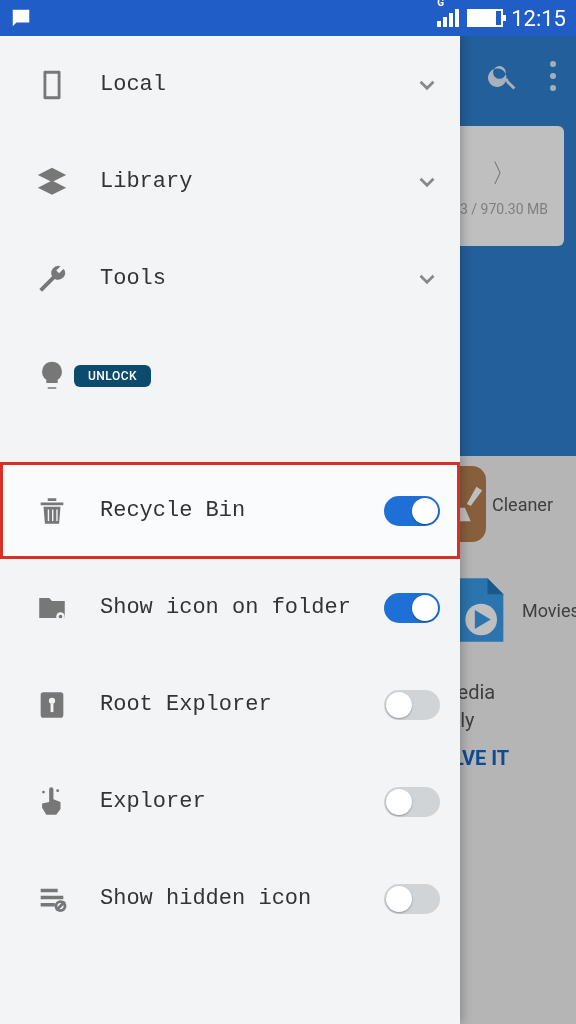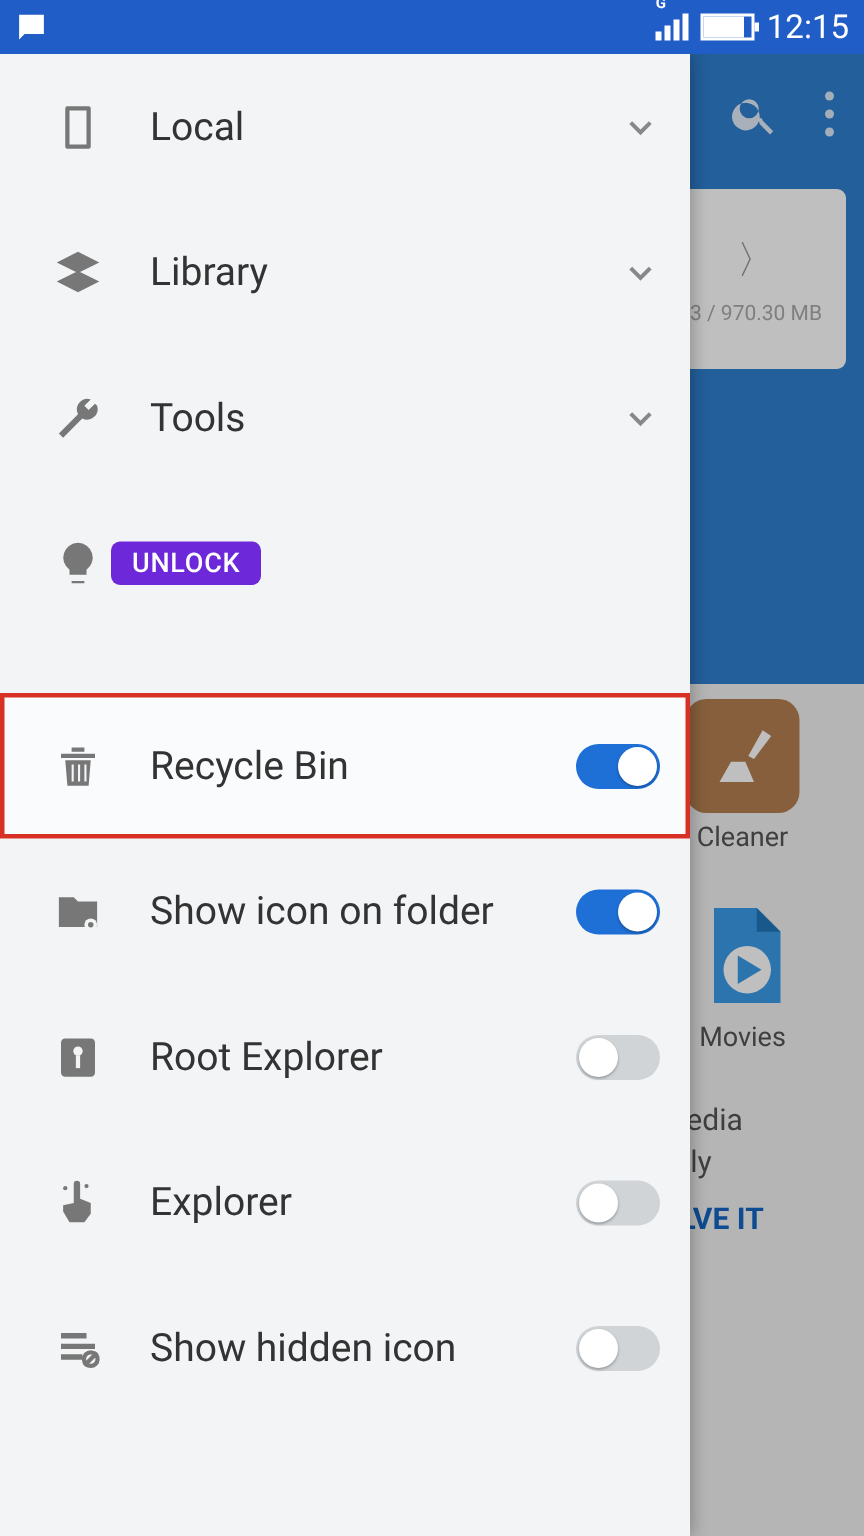--- a/index.html
+++ b/index.html
@@ -27,21 +27,21 @@
   .bg-app { position:absolute; top:36px; left:0; right:0; bottom:0; background:#2f7fce; }
   .bg-topbar { height:80px; display:flex; align-items:center; justify-content:flex-end; padding-right:20px; gap:30px; }
   .bg-topbar svg { fill:#fff; }
   .bg-dots { display:flex; flex-direction:column; gap:6px; }
   .bg-dots span { width:6px; height:6px; background:#dbe9f7; border-radius:50%; }
   .bg-card { background:#fff; margin:10px 12px 0 auto; width:120px; height:120px; border-radius:6px; display:flex; flex-direction:column; align-items:center; justify-content:center; color:#888; font-size:16px; gap:10px; padding:8px;}
   .bg-card .chev { font-size:26px; color:#999;}
   .bg-card .stor { font-size:14px; color:#aaa; }
   .bg-pill { margin:24px 16px 0 auto; width:110px; height:46px; border:2px solid #a7cbef; border-radius:30px; display:flex; align-items:center; justify-content:center; color:#a7cbef; font-size:20px;}
   .bg-lower { background:#f2f2f2; position:absolute; left:0; right:0; top:420px; bottom:0; padding:10px 10px 10px 440px; color:#555;}
-  .bg-tile { width:110px; display:flex; flex-direction:column; align-items:center; gap:6px; margin-bottom:30px;}
+  .bg-tile { width:110px; display:flex; flex-direction:row; align-items:center; gap:6px; margin-bottom:30px;}
   .bg-tile .ic { width:76px; height:76px; border-radius:14px; display:flex; align-items:center; justify-content:center;}
   .bg-tile.cleaner .ic{ background:#b47f50;}
   .bg-tile.movies .ic{ background:transparent;}
   .bg-tile .lbl{ font-size:18px; color:#555;}
   .bg-promo { width:120px; color:#555; font-size:20px; line-height:1.4; margin-top:10px;}
   .bg-promo .action{ color:#1565c0; font-weight:bold; margin-top:10px;}
 
   .scrim { position:absolute; top:36px; left:0; right:0; bottom:0; background:rgba(0,0,0,0.25); z-index:2;}
 
   
@@ -49,26 +49,26 @@
     position:absolute; top:36px; left:0; bottom:0; width:460px;
     background:#f2f4f6; z-index:3; box-shadow:2px 0 10px rgba(0,0,0,.25);
     overflow-y:auto;
   }
   .item {
     display:flex; align-items:center; height:97px;
     padding:0 20px 0 30px;
   }
   .item .icon { width:44px; height:44px; display:flex; align-items:center; justify-content:center; color:#777; }
   .item .icon svg { width:34px; height:34px; fill:#777; }
-  .item .label { flex:1; margin-left:26px; font-size:26px; color:#333; }
+  .item .label { flex:1; margin-left:26px; font-size:22px; color:#333;font-family:Liberation Mono, monospace; }
   .item .tail { display:flex; align-items:center; }
   .chevron svg { width:26px; height:26px; fill:none; stroke:#888; stroke-width:2.5; }
 
   .unlock-btn {
-    background:#6d28d9; color:#fff; font-size:18px; font-weight:500;
+    background:#0c4a6e; color:#fff; font-size:12px; font-weight:500;
     padding:4px 14px; border-radius:6px; letter-spacing:.5px;
   }
 
   .toggle {
     width:56px; height:30px; border-radius:30px; background:#d0d4d7; position:relative;
   }
   .toggle .knob {
     width:26px; height:26px; border-radius:50%; background:#fff;
     position:absolute; top:2px; left:2px; box-shadow:0 1px 2px rgba(0,0,0,.3);
   }

